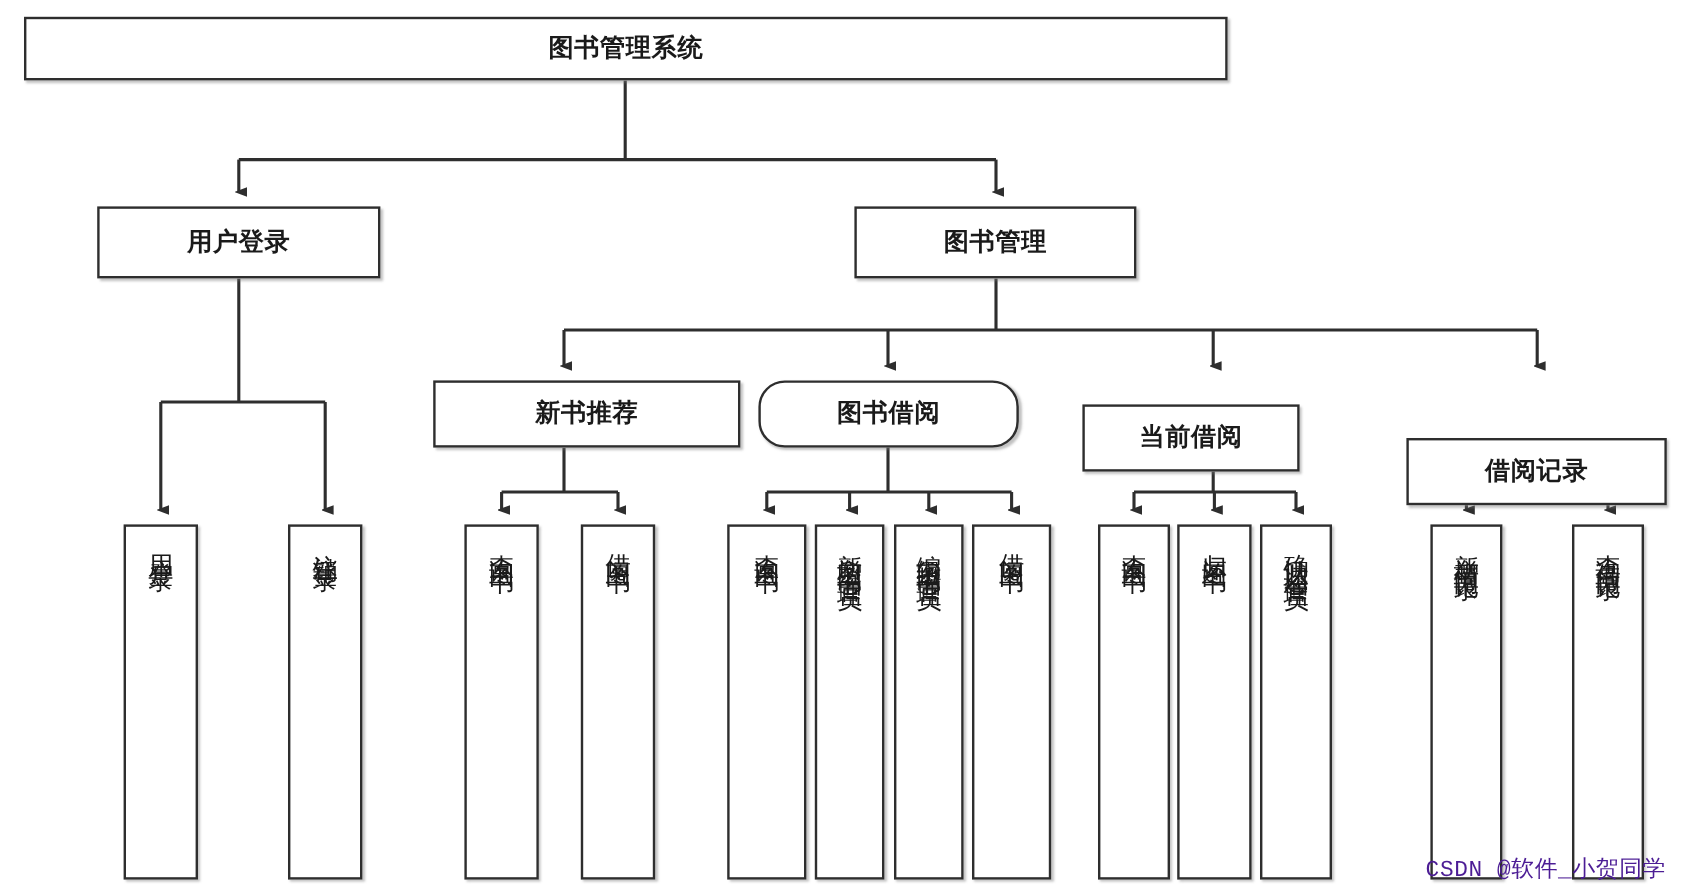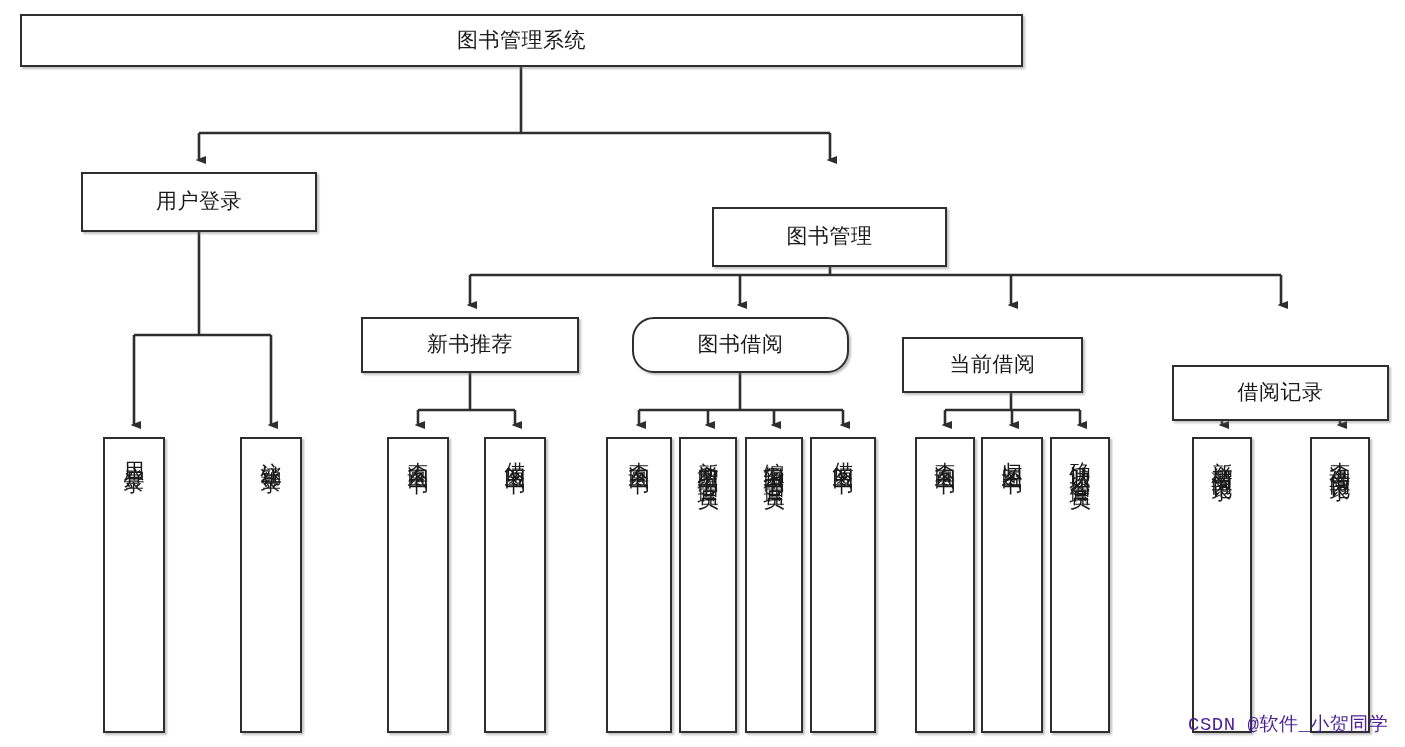--- a/index.html
+++ b/index.html
@@ -37,20 +37,21 @@
   .node .lbl {
     display: block;
     text-align: center;
     line-height: 1.12;
     letter-spacing: 0.5px;
   }
   
   .node.horiz .lbl {
     font-size: 21px;
     white-space: nowrap;
+    font-weight: bold;
   }
   
   .node.vert {
     align-items: flex-start;
     padding-top: 6px;
   }
   .node.vert .lbl {
     writing-mode: vertical-rl;
     text-orientation: upright;
     font-size: 21px;
@@ -122,25 +123,25 @@
     </g>
   </svg>
 
   <div class="node horiz" style="left:20px; top:14px; width:1003px; height:53px;">
     <span class="lbl">图书管理系统</span>
   </div>
 
   <div class="node horiz" style="left:81px; top:172px; width:236px; height:60px;">
     <span class="lbl">用户登录</span>
   </div>
-  <div class="node horiz" style="left:712px; top:172px; width:235px; height:60px;margin-top:35px;">
+  <div class="node horiz" style="left:712px; top:172px; width:235px; height:60px;">
     <span class="lbl">图书管理</span>
   </div>
 
-  <div class="node horiz" style="left:361px; top:317px; width:218px; height:56px;">
+  <div class="node horiz" style="left:361px; top:317px; width:256px; height:56px;">
     <span class="lbl">新书推荐</span>
   </div>
   <div class="node horiz" style="left:632px; top:317px; width:217px; height:56px;border-radius:22px;">
     <span class="lbl">图书借阅</span>
   </div>
   <div class="node horiz" style="left:902px; top:317px; width:181px; height:56px;margin-top:20px;">
     <span class="lbl">当前借阅</span>
   </div>
   <div class="node horiz" style="left:1172px; top:317px; width:217px; height:56px;margin-top:48px;">
     <span class="lbl">借阅记录</span>

